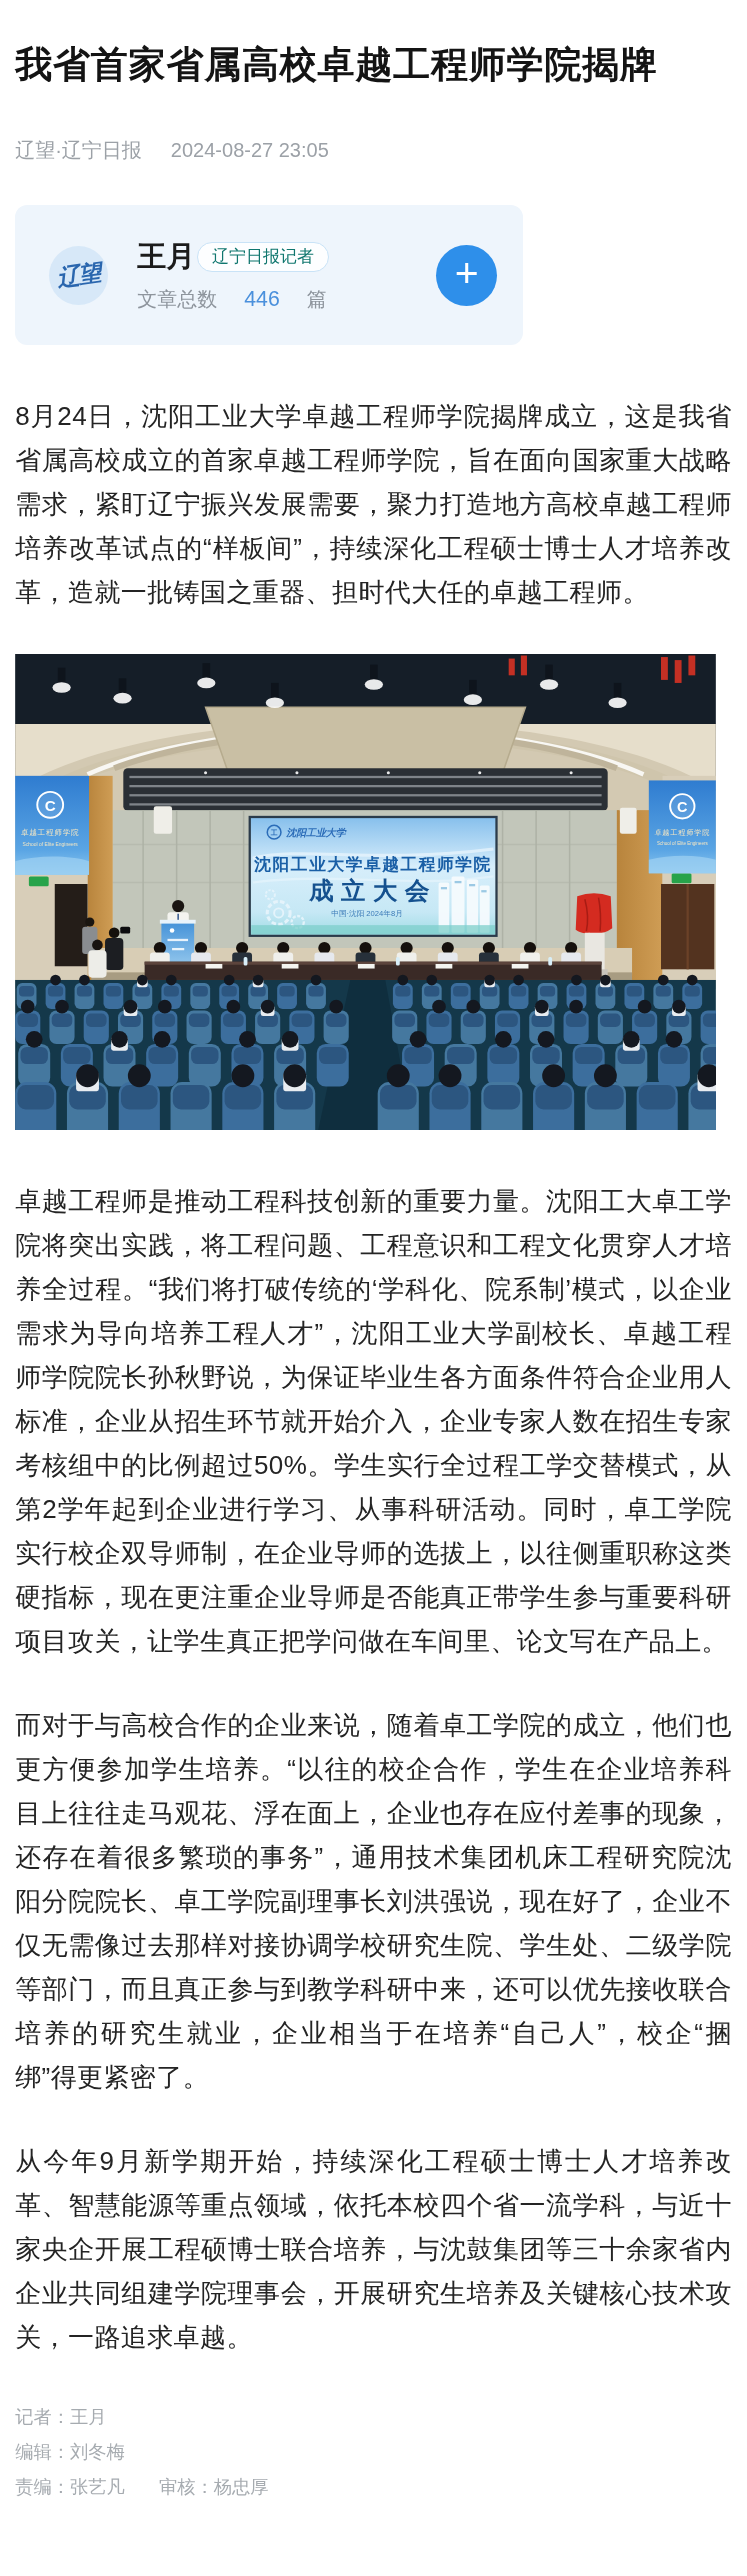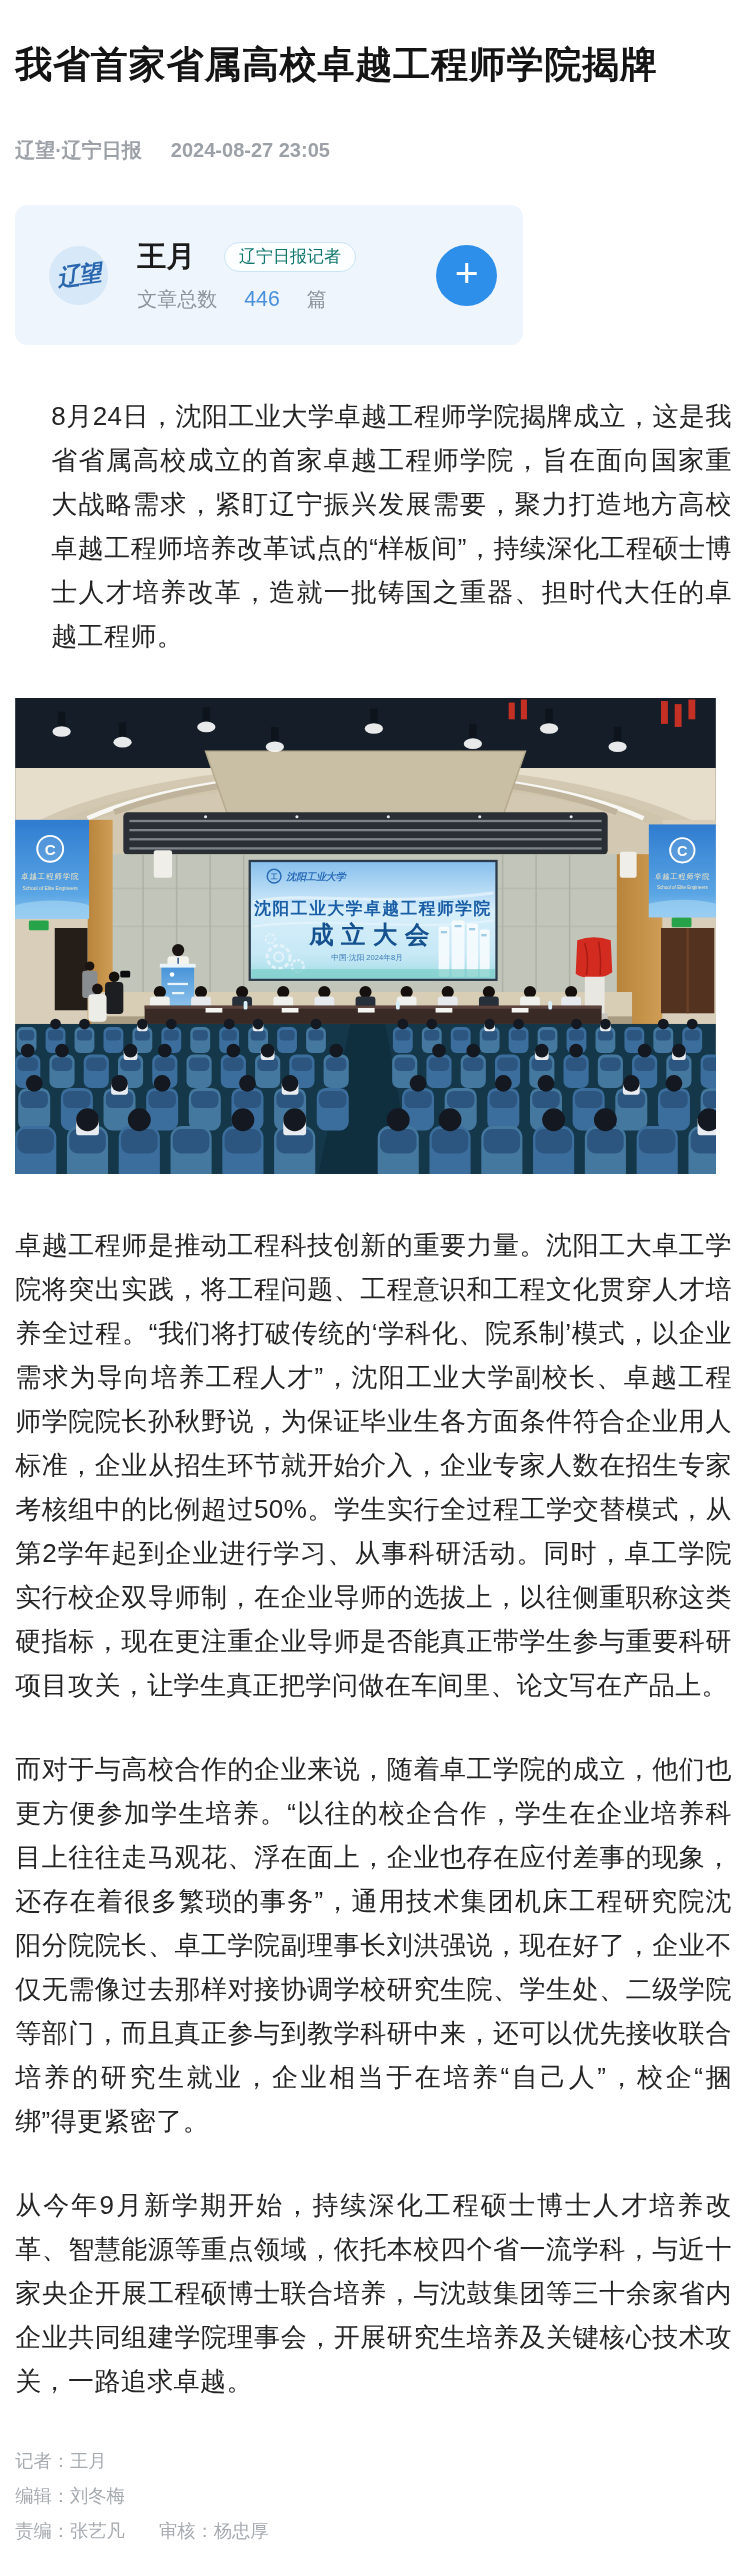--- a/index.html
+++ b/index.html
@@ -17,21 +17,20 @@
     color:#141414;
     letter-spacing:0.8px;
   }
   .meta{
     margin-top:50px;
     font-size:20px;
     color:#9ca1a7;
     display:flex;
     align-items:baseline;
     gap:29px;
-    font-weight:bold;
   }
   
   .author-card{
     margin-top:41px;
     width:508px;
     height:140px;
     background:#eef5fc;
     border-radius:12.2px;
     display:flex;
     align-items:center;
@@ -46,21 +45,21 @@
     overflow:hidden;
   }
   .avatar span{
     font-family:"Liberation Serif","DejaVu Serif",serif;
     font-style:italic;font-weight:700;
     font-size:23px;color:#2a66ae;
     transform:rotate(-8deg);
     letter-spacing:-1.5px;
   }
   .author-info{margin-left:29px;}
-  .author-row1{display:flex;align-items:center;gap:29px;}
+  .author-row1{display:flex;align-items:center;gap:2px;}
   .author-name{font-size:29px;font-weight:700;color:#1b1b1b;}
   .author-badge{
     font-size:17px;color:#0f766e;
     border:1.5px solid #c9e3f7;
     background:rgba(255,255,255,.85);
     border-radius:762px;
     padding:3.8px 13.7px;
     line-height:1.2;
   }
   .author-row2{margin-top:9.1px;font-size:20px;color:#8e959d;display:flex;align-items:baseline;gap:27px;}
@@ -78,21 +77,21 @@
   }
   
   .article p{
     font-size:26px;
     line-height:44px;
     color:#242424;
     text-align:justify;
     letter-spacing:0.4px;
     margin:0 0 40px;
   }
-  .article p.first{margin-top:49px;margin-left:36px;}
+  .article p.first{margin-top:49px;}
   figure.photo{
     margin:26px 0 49px;
     width:701px;height:476px;
     overflow:hidden;
   }
   figure.photo svg{display:block;}
   
   .footer{
     margin-top:7.6px;
     font-size:18.3px;

